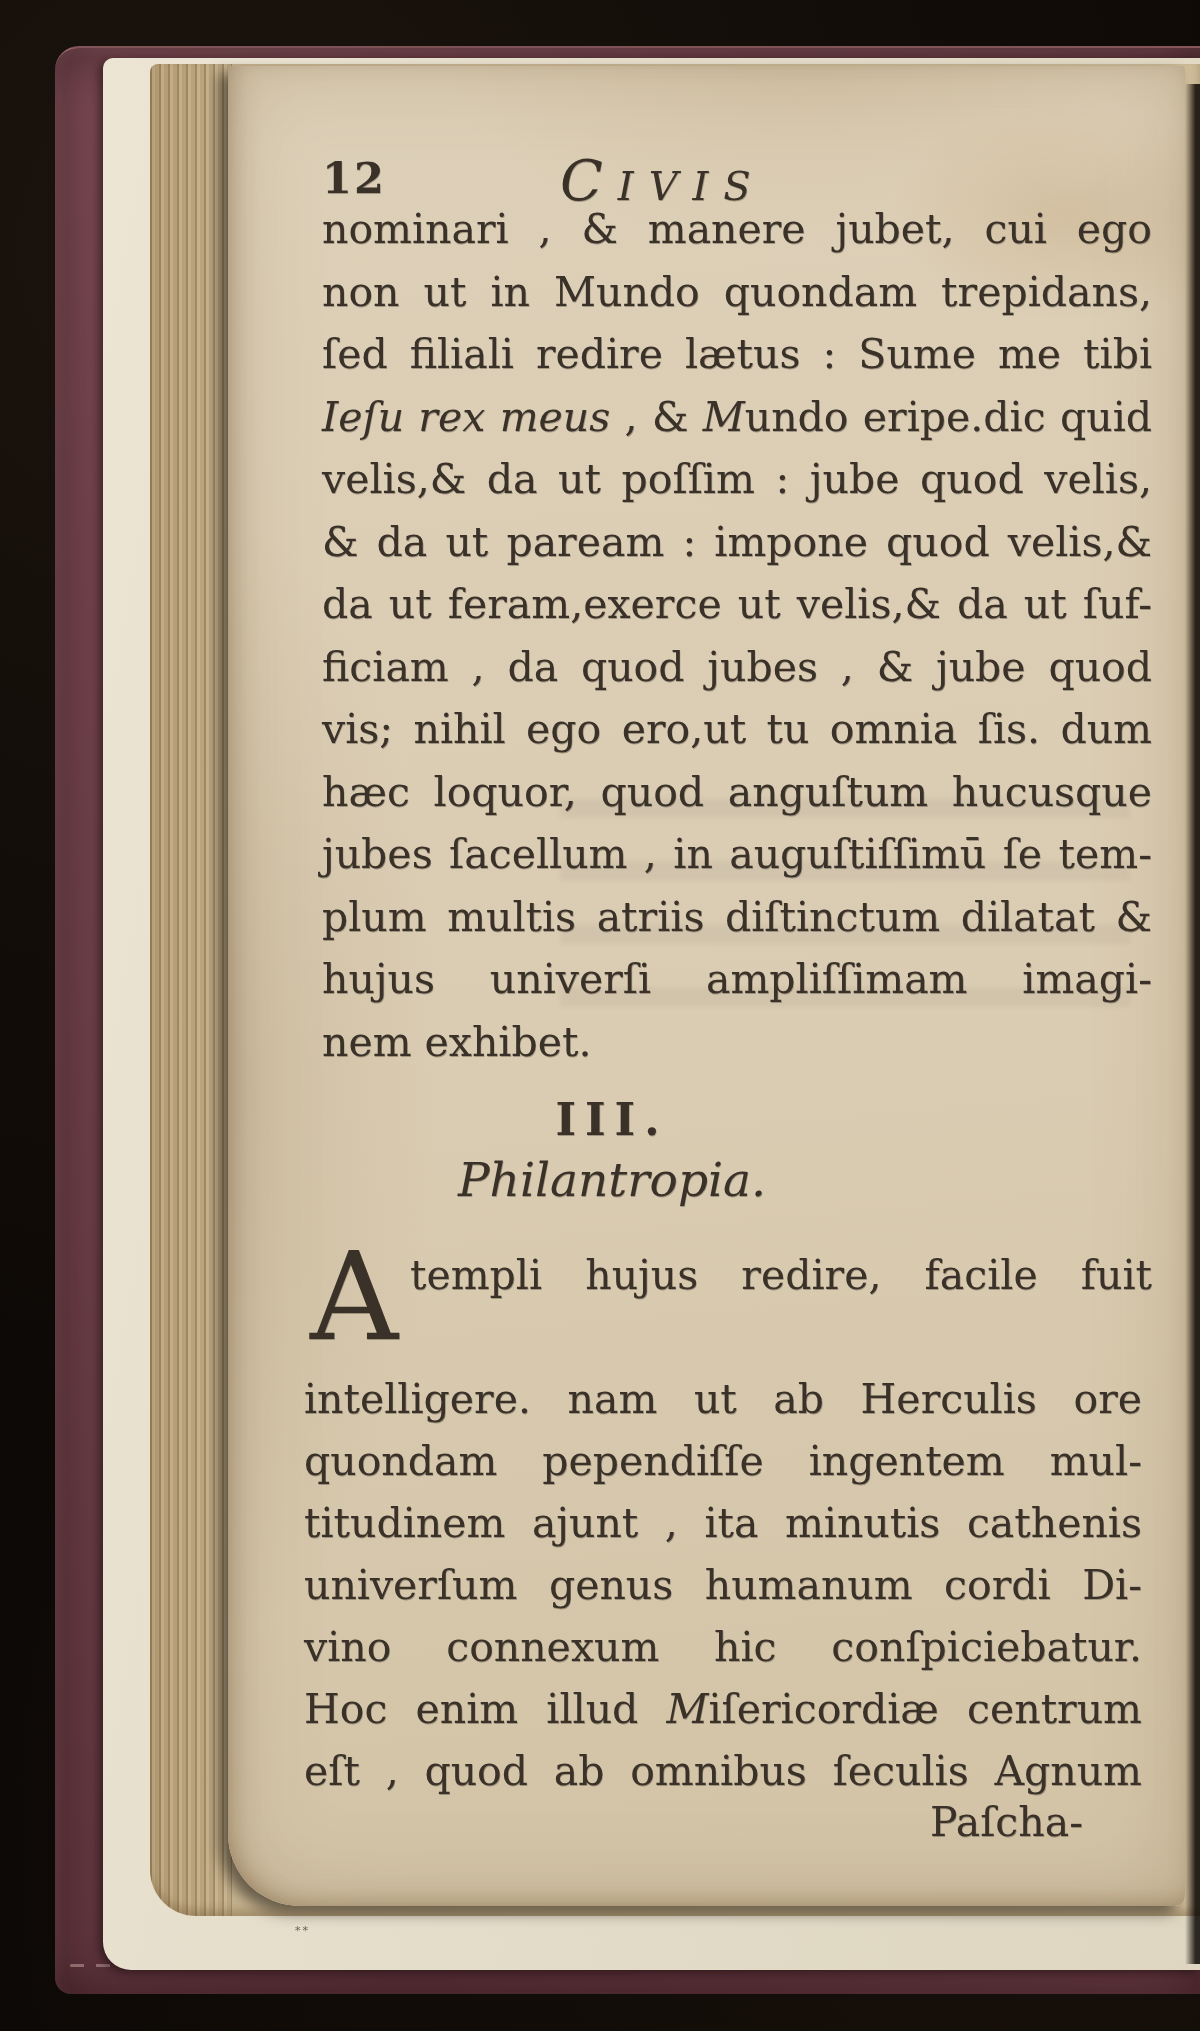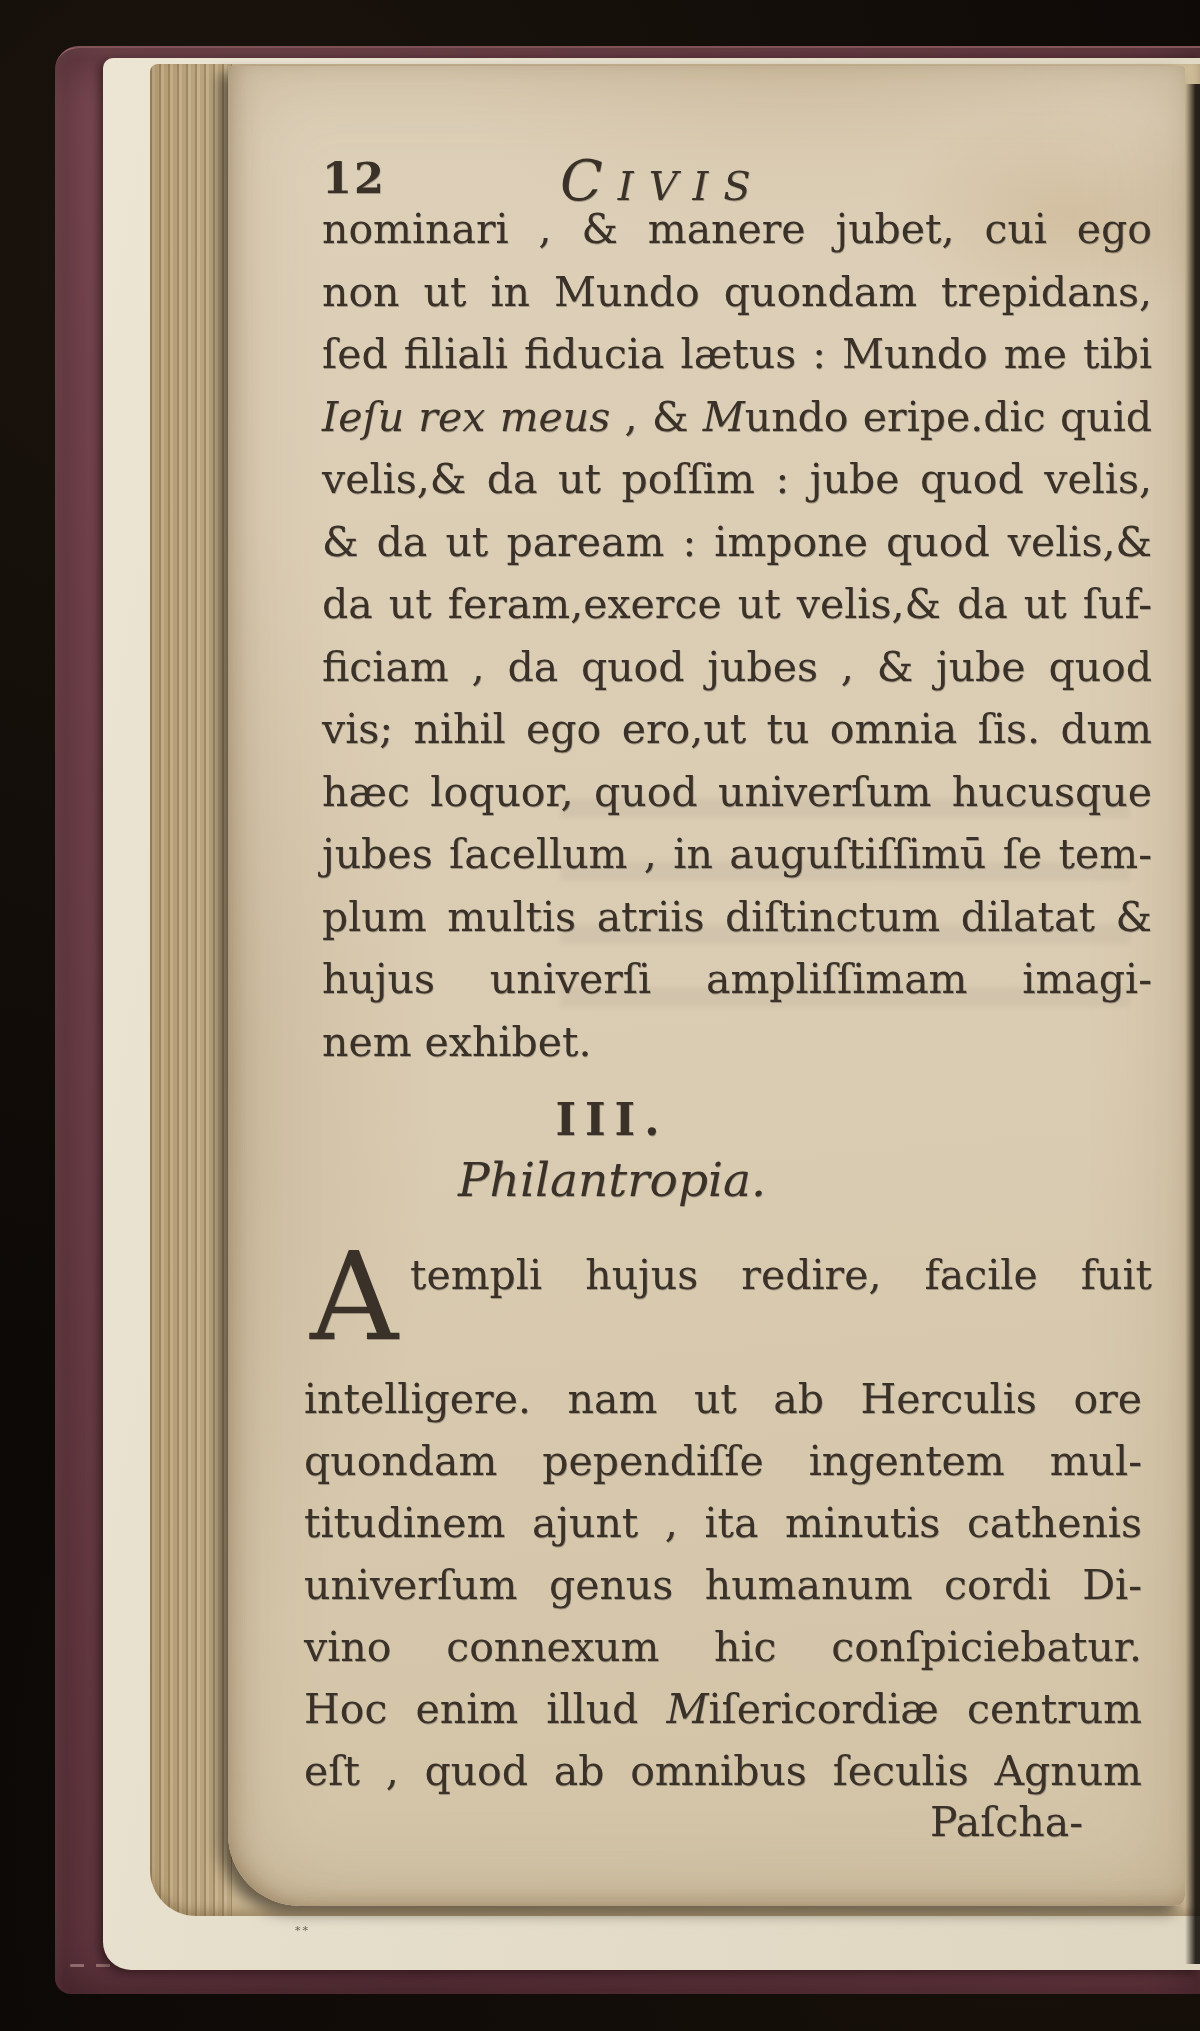--- a/index.html
+++ b/index.html
@@ -92,28 +92,28 @@
 
   <div class="page"></div>
   <div class="show-through"></div>
 
   <div class="pagenum ink">12</div>
   <div class="header ink">CIVIS</div>
 
   <div id="para1" class="lines ink">
       <div class="line"><span>nominari , &amp; manere jubet, cui ego</span></div>
       <div class="line"><span>non ut in Mundo quondam trepidans,</span></div>
-      <div class="line"><span>ſed filiali fiducia lætus :  Mundo me tibi</span></div>
+      <div class="line"><span>ſed filiali redire lætus :  Sume me tibi</span></div>
       <div class="line"><span class="it">Ieſu rex meus</span><span> , &amp; </span><span class="it">M</span><span>undo eripe.dic quid</span></div>
       <div class="line"><span>velis,&amp; da ut poſſim : jube quod velis,</span></div>
       <div class="line"><span>&amp; da ut paream : impone quod velis,&amp;</span></div>
       <div class="line"><span>da ut feram,exerce ut velis,&amp; da ut ſuf-</span></div>
       <div class="line"><span>ficiam , da quod jubes , &amp; jube quod</span></div>
       <div class="line"><span>vis; nihil ego ero,ut tu omnia ſis.  dum</span></div>
-      <div class="line"><span>hæc loquor, quod univerſum hucusque</span></div>
+      <div class="line"><span>hæc loquor, quod anguſtum hucusque</span></div>
       <div class="line"><span>jubes ſacellum , in auguſtiſſimū ſe tem-</span></div>
       <div class="line"><span>plum multis atriis diſtinctum dilatat &amp;</span></div>
       <div class="line"><span>hujus univerſi ampliſſimam imagi-</span></div>
       <div class="line"><span>nem exhibet.</span></div>
     </div>
 
   <div class="section-number ink">III.</div>
   <div class="section-title ink">Philantropia.</div>
 
   <div class="drop-cap ink">A</div>

